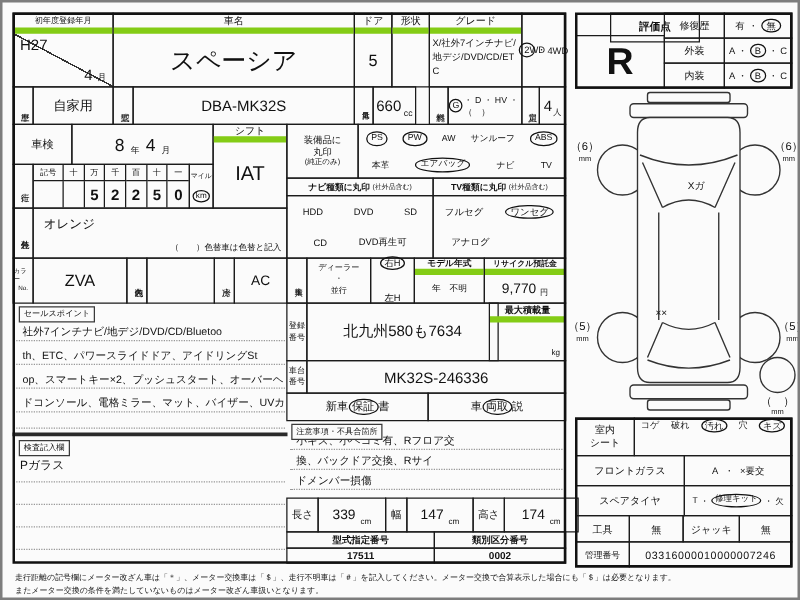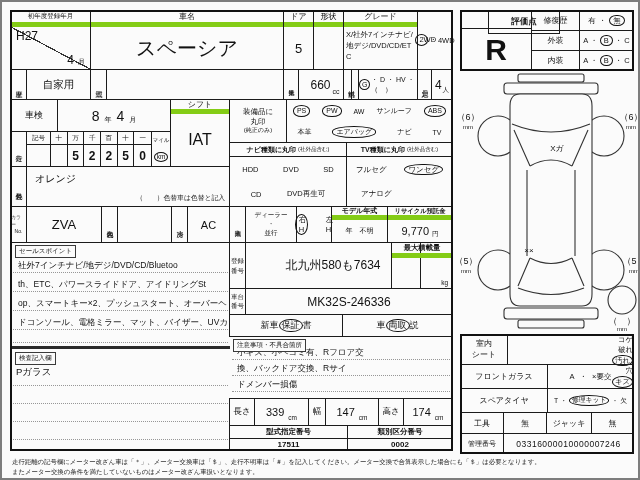--- a/index.html
+++ b/index.html
@@ -63,23 +63,24 @@
       <span class="cm">2WD</span>
       <span>・</span>
       <span>4WD</span>
     </div>
   </div>
 
   <div class="cell vlab" style="left:8px;top:67px;width:17px;height:31px;">車歴</div>
   <div class="cell cval" style="left:24px;top:67px;width:65px;height:31px;font-size:10.5px;">自家用</div>
 
   <div class="cell vlab" style="left:88px;top:67px;width:17px;height:31px;">型式</div>
+  <div class="cell cval" style="left:104px;top:67px;width:178px;height:31px;font-size:12px;">DBA-MK32S</div>
 
   <div class="cell vlab" style="left:281px;top:67px;width:16px;height:31px;font-size:6px;">排気量</div>
-  <div class="cell cval" style="left:296px;top:67px;width:54px;height:31px;gap:2px;">
+  <div class="cell cval" style="left:296px;top:67px;width:35px;height:31px;gap:2px;">
     <span style="font-size:12px;">660</span>
     <span style="font-size:7px;align-self:flex-end;margin-bottom:4px;">cc</span>
   </div>
 
   <div class="cell vlab" style="left:341px;top:67px;width:16px;height:31px;">燃料</div>
   <div class="cell cval" style="left:356px;top:67px;width:60px;height:31px;font-size:7px;gap:1px;">
     <span class="cm" style="min-width:11px;padding:0 2px;">G</span>
     <span>・ D ・ HV ・（　）</span>
   </div>
 
@@ -194,41 +195,41 @@
   <div class="cell cval" style="left:115px;top:204px;width:55px;height:37px;"></div>
   <div class="cell vlab" style="left:169px;top:204px;width:17px;height:37px;">冷房</div>
   <div class="cell cval" style="left:185px;top:204px;width:43px;height:37px;font-size:11px;">AC</div>
 
   <div class="cell vlab" style="left:227px;top:204px;width:17px;height:37px;font-size:6.5px;">輸入車</div>
   <div class="cell cval" style="left:243px;top:204px;width:52px;height:37px;flex-direction:column;font-size:6.5px;line-height:1.35;">
     <span>ディーラー</span>
     <span>・</span>
     <span>並行</span>
   </div>
-  <div class="cell cval" style="left:294px;top:204px;width:36px;height:37px;flex-direction:row;gap:18px;font-size:7.5px;">
+  <div class="cell cval" style="left:294px;top:204px;width:36px;height:37px;flex-direction:column;gap:18px;font-size:7.5px;">
     <span class="cm">右H</span>
     <span>左H</span>
   </div>
   <div class="cell" style="left:329px;top:204px;width:57px;height:37px;">
     <div class="chead" style="height:13px;font-size:7px;font-weight:bold;">モデル年式</div>
     <div class="cval" style="height:22px;font-size:7px;">年　不明</div>
   </div>
   <div class="cell" style="left:385px;top:204px;width:66px;height:37px;">
     <div class="chead" style="height:13px;font-size:6.3px;font-weight:bold;">リサイクル預託金</div>
     <div class="cval" style="height:22px;gap:3px;">
       <span style="font-size:11px;">9,770</span>
       <span style="font-size:6.5px;align-self:flex-end;margin-bottom:3px;">円</span>
     </div>
   </div>
 
   <div class="cell cval" style="left:227px;top:240px;width:17px;height:47px;flex-direction:column;font-size:6.5px;line-height:1.4;">
     <span>登録</span>
     <span>番号</span>
   </div>
-  <div class="cell cval" style="left:243px;top:240px;width:176px;height:47px;font-size:12px;">北九州580も7634</div>
+  <div class="cell cval" style="left:243px;top:240px;width:154px;height:47px;font-size:12px;">北九州580も7634</div>
   <div class="cell" style="left:389px;top:240px;width:62px;height:47px;">
     <div class="chead" style="height:15px;font-size:7.3px;font-weight:bold;">最大積載量</div>
     <div style="position:relative;height:30px;">
       <span style="position:absolute;right:4px;bottom:2px;font-size:6.5px;">kg</span>
     </div>
   </div>
 
   <div class="cell cval" style="left:227px;top:286px;width:17px;height:27px;flex-direction:column;font-size:6.5px;line-height:1.3;">
     <span>車台</span>
     <span>番号</span>
@@ -255,21 +256,21 @@
   <div class="cell cval" style="left:252px;top:396px;width:55px;height:28px;gap:4px;">
     <span style="font-size:11px;">339</span>
     <span style="font-size:6.5px;align-self:flex-end;margin-bottom:4px;">cm</span>
   </div>
   <div class="cell cval" style="left:306px;top:396px;width:18px;height:28px;font-size:8.5px;">幅</div>
   <div class="cell cval" style="left:323px;top:396px;width:54px;height:28px;gap:4px;">
     <span style="font-size:11px;">147</span>
     <span style="font-size:6.5px;align-self:flex-end;margin-bottom:4px;">cm</span>
   </div>
   <div class="cell cval" style="left:376px;top:396px;width:26px;height:28px;font-size:8.5px;">高さ</div>
-  <div class="cell cval" style="left:401px;top:396px;width:50px;height:28px;gap:4px;">
+  <div class="cell cval" style="left:401px;top:396px;width:60px;height:28px;gap:4px;">
     <span style="font-size:11px;">174</span>
     <span style="font-size:6.5px;align-self:flex-end;margin-bottom:4px;">cm</span>
   </div>
 
   <div class="cell cval" style="left:227px;top:423px;width:119px;height:14px;font-size:7.5px;font-weight:bold;">型式指定番号</div>
   <div class="cell cval" style="left:345px;top:423px;width:106px;height:14px;font-size:7.5px;font-weight:bold;">類別区分番号</div>
   <div class="cell cval" style="left:227px;top:436px;width:119px;height:13px;font-size:8px;font-weight:bold;">17511</div>
   <div class="cell cval" style="left:345px;top:436px;width:106px;height:13px;font-size:8px;font-weight:bold;">0002</div>
 
   <div class="tagbox" style="left:13px;top:243px;">セールスポイント</div>
@@ -346,21 +347,21 @@
     <text x="103" y="79" font-size="8" text-anchor="middle">Xガ</text>
     <text x="75" y="181" font-size="8" text-anchor="middle">××</text>
   </svg>
 
   <div class="outer" style="left:458px;top:332px;width:174px;height:120px;"></div>
 
   <div class="cell cval" style="left:458px;top:332px;width:48px;height:31px;flex-direction:column;font-size:8px;line-height:1.3;">
     <span>室内</span>
     <span>シート</span>
   </div>
-  <div class="cell" style="left:505px;top:332px;width:127px;height:31px;display:flex;justify-content:space-around;align-items:flex-end;font-size:7.3px;flex-direction:column;">
+  <div class="cell" style="left:505px;top:332px;width:127px;height:31px;display:flex;justify-content:space-around;align-items:flex-start;font-size:7.3px;">
     <span>コゲ</span>
     <span>破れ</span>
     <span class="cm" style="padding:0 2px;">汚れ</span>
     <span>穴</span>
     <span class="cm" style="padding:0 2px;">キズ</span>
   </div>
 
   <div class="cell cval" style="left:458px;top:362px;width:88px;height:25px;font-size:8px;">フロントガラス</div>
   <div class="cell cval" style="left:545px;top:362px;width:87px;height:25px;font-size:7.5px;gap:5px;">
     <span>A</span>

